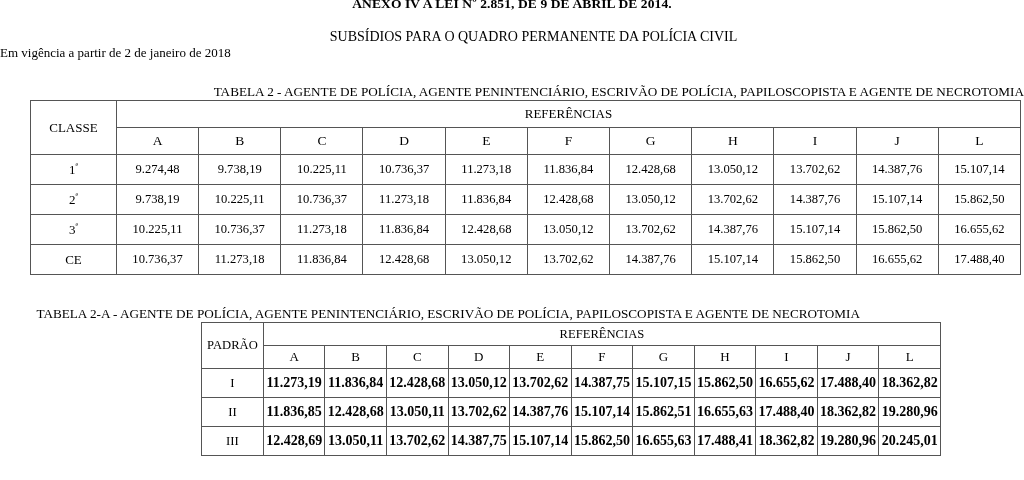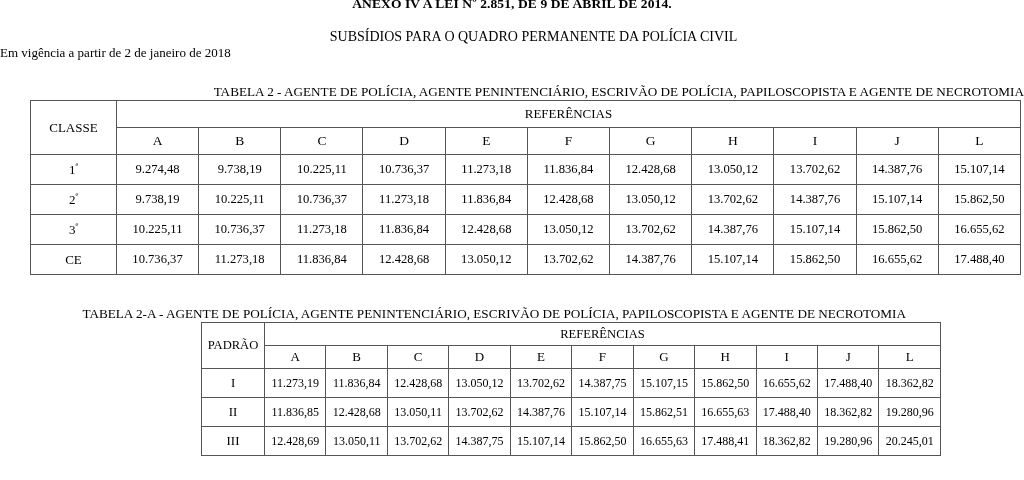--- a/index.html
+++ b/index.html
@@ -99,21 +99,20 @@
   .tbl2 .val {
     height: 29px;
   }
 
   
   .tbl2a-caption {
     position: absolute;
     left: 0;
     top: 306px;
     width: 860px;
-    padding-left: 46px;
   }
   .tbl2a-wrap {
     position: absolute;
     left: 201px;
     top: 322px;
   }
   .tbl2a {
     width: 740px;
   }
   .tbl2a .padrao-head {
@@ -129,21 +128,22 @@
     height: 22px;
     font-size: 13px;
     width: 61.5px;
   }
   .tbl2a .padrao-cell {
     height: 28px;
     font-size: 12.8px;
   }
   .tbl2a .val {
     height: 28px;
-    font-size: 12px;
+    font-size: 14px;
+    font-weight: bold;
   }
 
   .sup-ord {
     font-size: 8.5px;
     vertical-align: super;
     line-height: 0;
   }
 </style>
 </head>
 <body>

